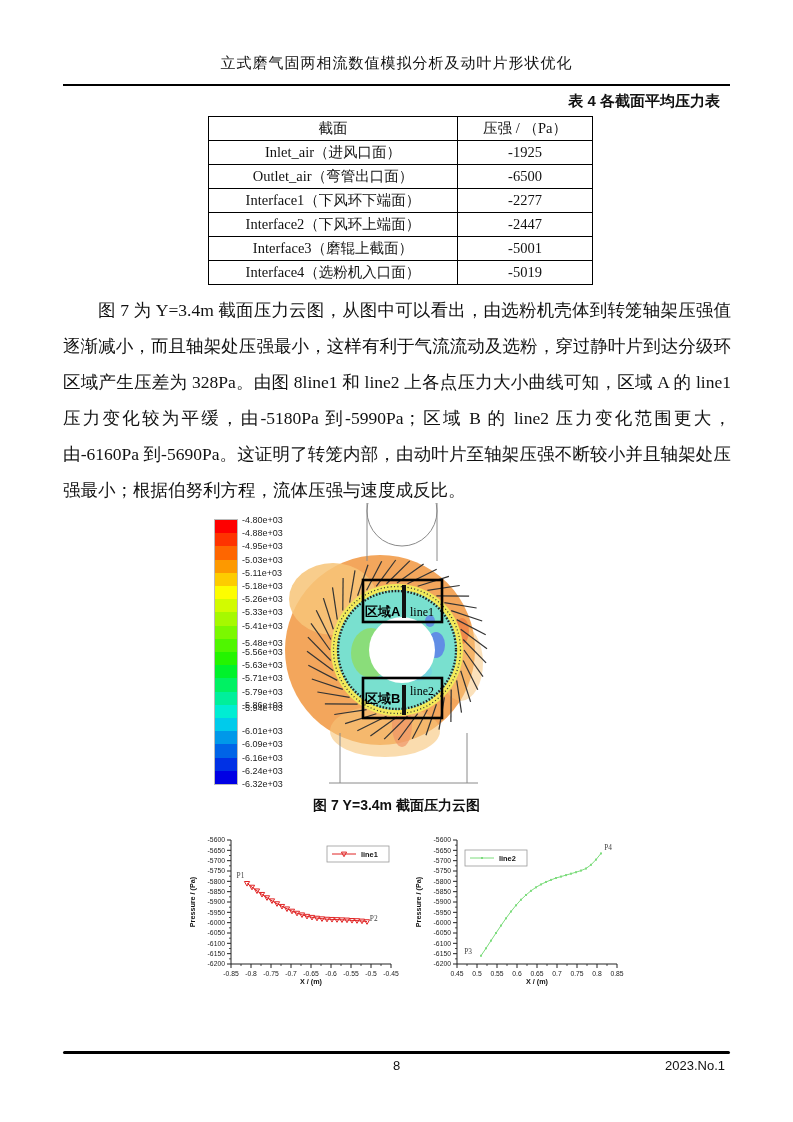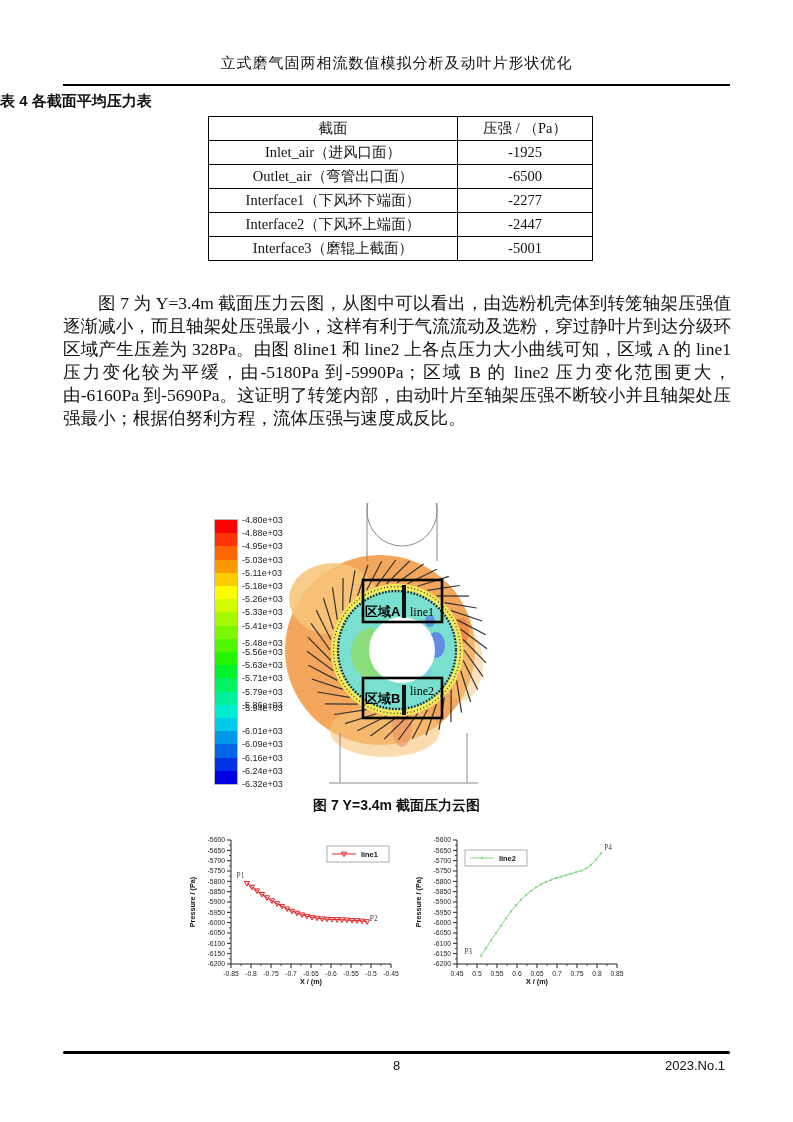--- a/index.html
+++ b/index.html
@@ -1,27 +1,27 @@
 <!DOCTYPE html>
 <html><head>
 <meta charset="utf-8">
 <style>
   html,body{margin:0;padding:0;background:#888;}
   .page{position:relative;width:793px;height:1122px;margin:0 auto;background:#fff;
         font-family:"Liberation Serif","DejaVu Serif",serif;color:#111;overflow:hidden;}
   .abs{position:absolute;}
   .header-title{top:54px;left:0;width:793px;text-align:center;font-size:15px;letter-spacing:1px;}
   .header-rule{top:84px;left:63px;width:667px;height:0;border-top:2px solid #000;}
-  .table-title{top:92px;left:0;width:720px;text-align:left;font-size:15px;font-weight:bold;
+  .table-title{top:92px;left:0;width:720px;text-align:right;font-size:15px;font-weight:bold;
                font-family:"Liberation Sans","DejaVu Sans",sans-serif;}
   .ptable{top:116px;left:208px;border-collapse:collapse;table-layout:fixed;}
   .ptable td,.ptable th{border:1.6px solid #000;height:23px;text-align:center;
                         font-size:14.5px;font-weight:normal;padding:0 4px;}
   .ptable .c1{width:240px;} .ptable .c2{width:126px;}
-  .body-par{top:292px;left:63px;width:668px;font-size:17.5px;line-height:23px;
+  .body-par{top:292px;left:63px;width:668px;font-size:17.5px;line-height:36px;
             text-align:justify;text-indent:2em;}
   .fig7{top:503px;left:0;width:793px;height:300px;}
   .cbar{left:215px;top:17px;width:22px;height:264px;display:flex;flex-direction:column;
         outline:0.5px solid #bbb;}
   .cbar div{flex:1;}
   .cbar-labels{left:242px;top:17px;width:60px;height:264px;
                font-family:Liberation Sans, sans-serif;font-size:9px;color:#222;}
   .cbar-labels div{position:absolute;left:0;transform:translateY(-50%);white-space:nowrap;}
   .fig-caption{left:0;width:793px;text-align:center;font-size:14px;font-weight:bold;
                font-family:"Liberation Sans","DejaVu Sans",sans-serif;}
@@ -64,20 +64,24 @@
       <td>Interface1（下风环下端面）</td>
       <td>-2277</td>
     </tr>
     <tr>
       <td>Interface2（下风环上端面）</td>
       <td>-2447</td>
     </tr>
     <tr>
       <td>Interface3（磨辊上截面）</td>
       <td>-5001</td>
+    </tr>
+    <tr>
+      <td>Interface4（选粉机入口面）</td>
+      <td>-5019</td>
     </tr>
   </tbody>
     </table>
 
   <div class="abs body-par">图 7 为 Y=3.4m 截面压力云图，从图中可以看出，由选粉机壳体到转笼轴架压强值逐渐减小，而且轴架处压强最小，这样有利于气流流动及选粉，穿过静叶片到达分级环区域产生压差为 328Pa。由图 8line1 和 line2 上各点压力大小曲线可知，区域 A 的 line1 压力变化较为平缓，由-5180Pa 到-5990Pa；区域 B 的 line2 压力变化范围更大，由-6160Pa 到-5690Pa。这证明了转笼内部，由动叶片至轴架压强不断较小并且轴架处压强最小；根据伯努利方程，流体压强与速度成反比。</div>
 
   <div class="abs fig7">
     <div class="abs cbar" id="colorbar-bands">
         <div style="background: rgb(254, 0, 0);"></div>
         <div style="background: rgb(254, 51, 0);"></div>

